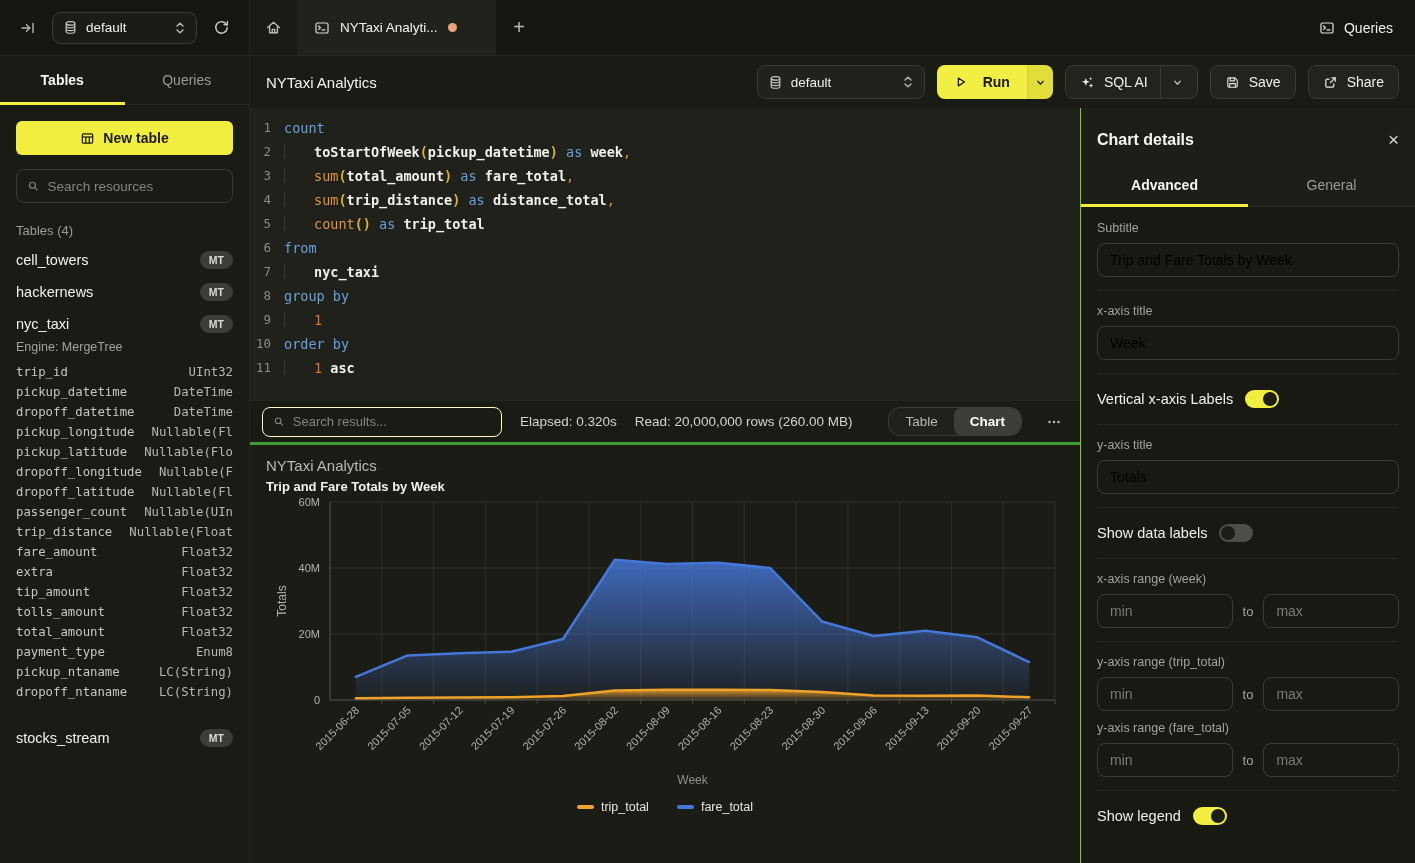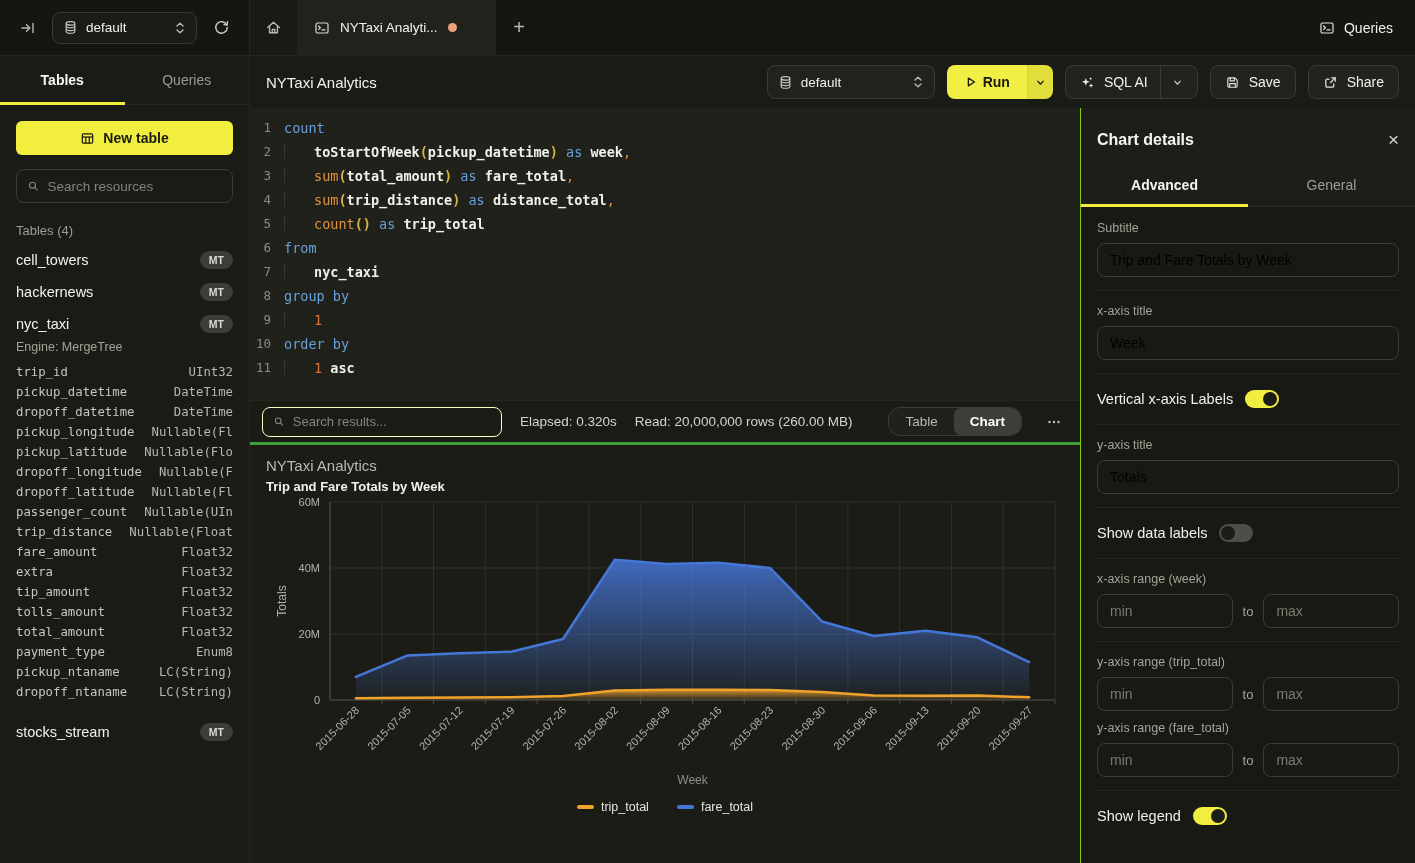--- a/index.html
+++ b/index.html
@@ -37,30 +37,30 @@
   .search-box input::placeholder { color:#84847c; }
   .tables-header { margin:20px 16px 6px 16px; font-size:13px; color:#9d9d94; }
   .tbl-item { display:flex; align-items:center; justify-content:space-between; padding:7px 16px; cursor:pointer; }
   .tbl-item .nm { font-size:14.5px; color:#f2f2ed; font-weight:500; }
   .mt-badge { background:#3d3d37; color:#d9d9d3; font-size:10.5px; font-weight:600; border-radius:9px; padding:3px 9px; }
   .engine-line { padding:0 16px 6px 16px; font-size:12.5px; color:#a3a39a; }
   .col-list { padding:2px 16px 4px 16px; font-family:"DejaVu Sans Mono", monospace; font-size:12.3px; }
   .col-row { display:flex; justify-content:space-between; line-height:20px; }
   .col-row .cn { color:#c7c7c0; }
   .col-row .ct { color:#b7b7b0; }
-  .tbl-item.last { margin-top:10px; }
+  .tbl-item.last { margin-top:16px; }
 
   
   .main-col { flex:1; display:flex; flex-direction:column; min-width:0; }
   .query-toolbar { height:52px; flex:0 0 52px; display:flex; align-items:center; padding:0 16px; background:#1b1b16; gap:12px; }
   .qt-title { font-size:15px; color:#f2f2ed; margin-right:auto; }
   .tb-db { width:168px; height:34px; border:1px solid #3a3a33; border-radius:8px; background:#22221d; display:flex; align-items:center; gap:8px; padding:0 10px; cursor:pointer; }
   .tb-db .lbl { flex:1; font-size:13.5px; color:#ececе7; }
   .run-btn { height:34px; display:flex; border-radius:8px; overflow:hidden; cursor:pointer; }
-  .run-main { background:#f2ef44; color:#191911; display:flex; align-items:center; gap:5px; padding:0 17px; font-size:14px; font-weight:600; }
+  .run-main { background:#f2ef44; color:#191911; display:flex; align-items:center; gap:15px; padding:0 17px; font-size:14px; font-weight:600; }
   .run-caret { background:#e1de3c; width:26px; display:flex; align-items:center; justify-content:center; border-left:1px solid #d3d030; }
   .dark-btn { height:34px; background:#23231e; border:1px solid #3a3a33; border-radius:8px; color:#f0f0ea; display:flex; align-items:center; gap:9px; padding:0 14px; font-size:14px; cursor:pointer; font-family:inherit; }
   .sqlai-caret { display:flex; align-items:center; padding-left:11px; margin-left:3px; border-left:1px solid #3a3a33; height:100%; }
 
   .content-row { flex:1; display:flex; min-height:0; }
   .left-col { width:830px; flex:0 0 830px; display:flex; flex-direction:column; min-height:0; }
 
   
   .editor { height:292px; flex:0 0 292px; background:#21211b; padding-top:8px; overflow:hidden; }
   .ed-line { display:flex; line-height:24px; font-family:"DejaVu Sans Mono", monospace; font-size:13.5px; }

